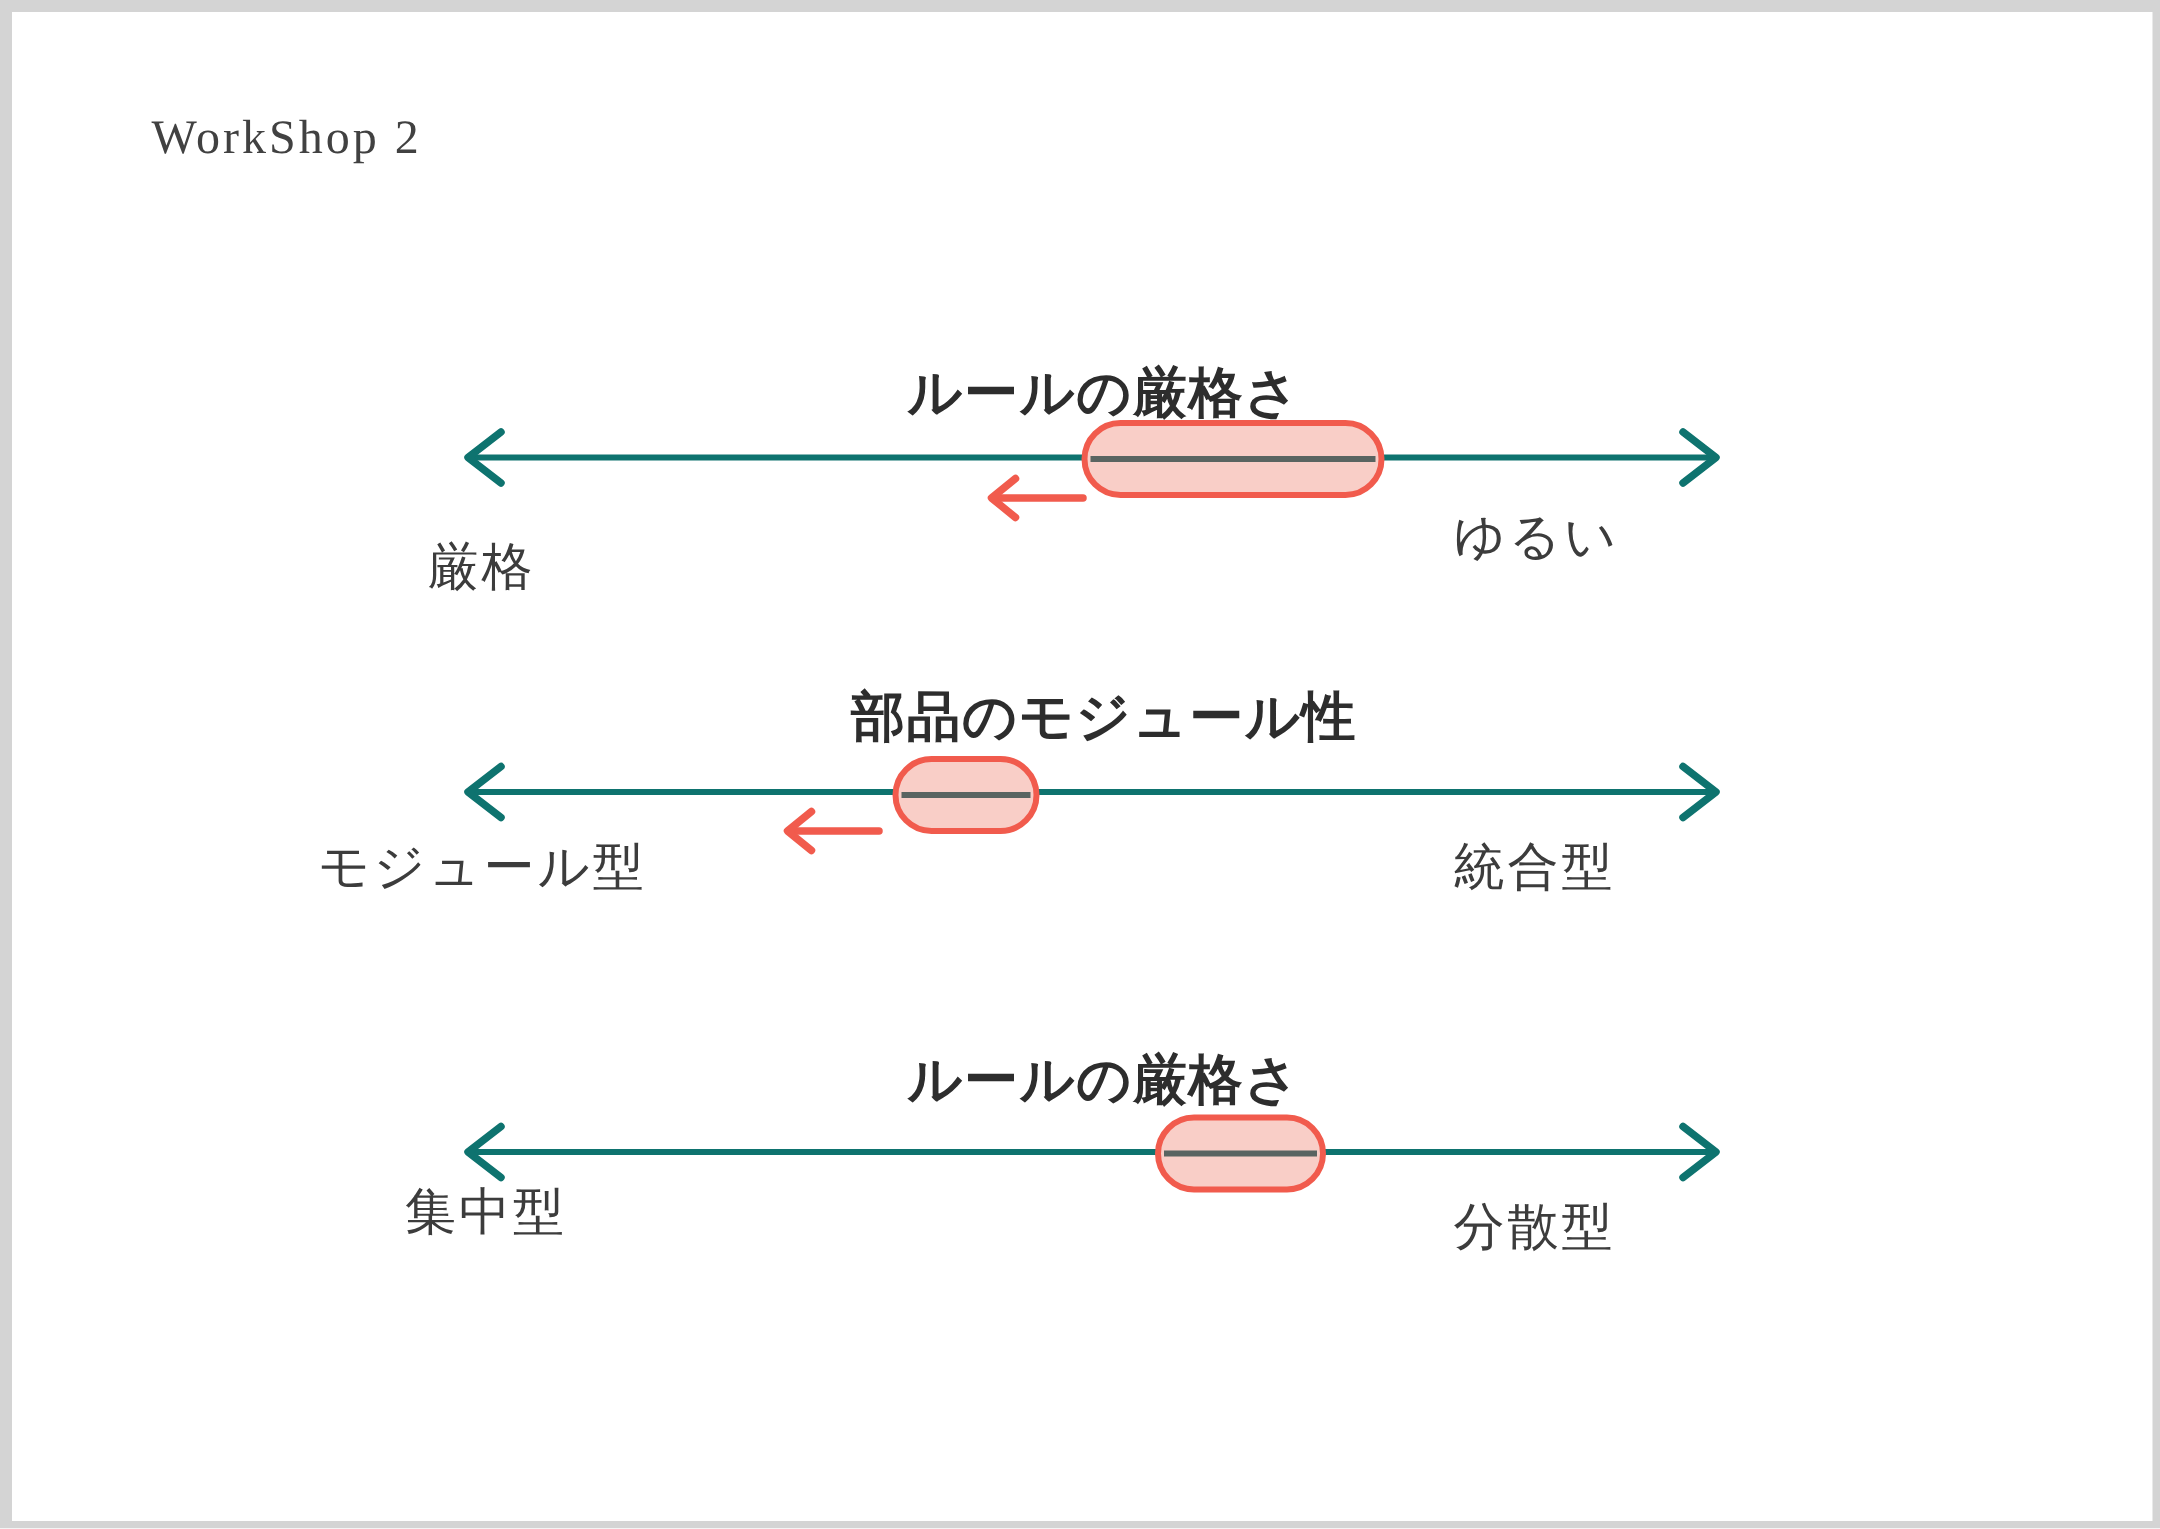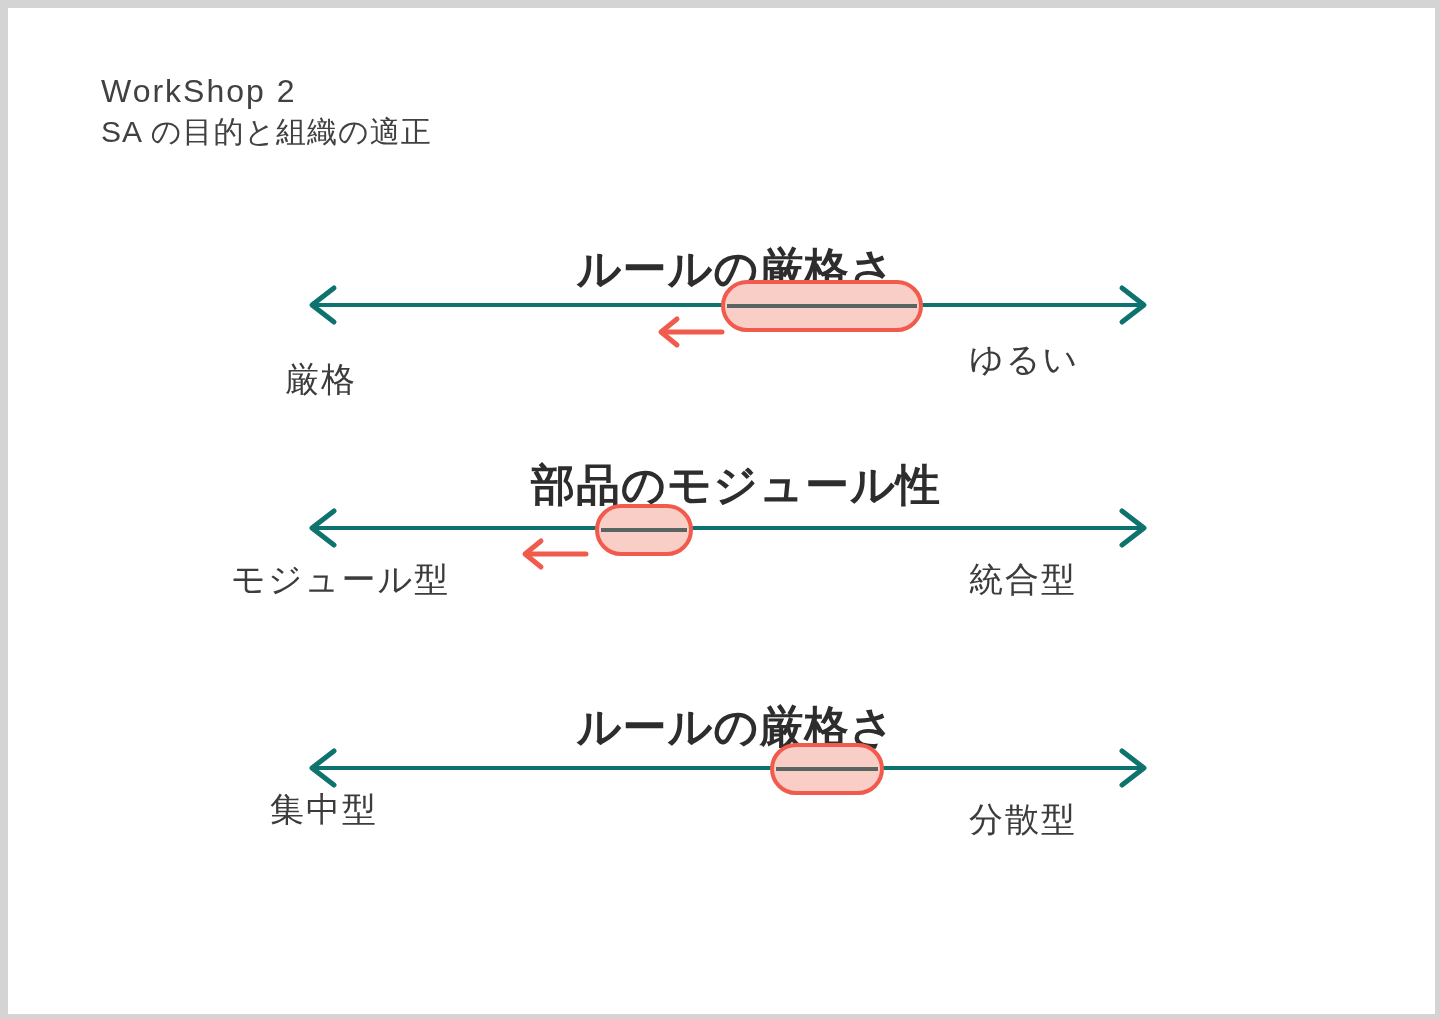--- a/index.html
+++ b/index.html
@@ -15,21 +15,21 @@
   html,body{margin:0;padding:0;background:#fff;}
   .canvas{
     position:relative;
     width:1440px;height:1019px;
     box-sizing:border-box;
     background:#fff;
     border-style:solid;
     border-color:var(--frame);
     border-width:8px 5px 5px 8px;
     overflow:hidden;
-    font-family:Liberation Sans, sans-serif;
+    font-family:Liberation Serif, serif;
   }
   .abs{position:absolute;}
 
   
   .page-title{
     left:93px;top:62px;
     font-size:32px;line-height:42px;
     letter-spacing:2px;
     color:var(--title-text);
     white-space:nowrap;
@@ -39,21 +39,21 @@
     font-size:30px;line-height:40px;
     letter-spacing:1px;
     color:var(--title-text);
     white-space:nowrap;
   }
 
   
   .scale-title{
     left:428px;width:600px;
     text-align:center;
-    font-size:44px;line-height:44px;
+    font-size:36px;line-height:44px;
     font-weight:700;
     letter-spacing:1px;
     color:var(--heading-text);
     white-space:nowrap;
   }
   .t1{top:202px;} .t2{top:418px;} .t3{top:660px;}
 
   
   .axis{left:292px;width:856px;height:44px;}
   .a1{top:275px;} .a2{top:498px;} .a3{top:738px;}
@@ -86,30 +86,29 @@
 
   
   .label{
     font-size:34px;line-height:42px;
     letter-spacing:2px;
     color:var(--label-text);
     white-space:nowrap;
   }
   .label.right{left:961px;width:210px;}
   .l1{left:277px;top:330px;margin-top:20px;} .r1{top:330px;}
-  .l2{left:223px;top:550px;} .r2{top:550px;}
+  .l2{left:204px;top:550px;} .r2{top:550px;}
   .l3{left:262px;top:780px;} .r3{top:790px;}
 </style>
 </head>
 <body>
 
 <div class="canvas">
 
   <div class="abs page-title">WorkShop 2</div>
-  <div class="abs page-subtitle">SA の目的と組織の適正</div>
 
   <section>
     <h2 class="abs scale-title t1">ルールの厳格さ</h2>
     <svg class="abs axis a1" width="856" height="44" viewBox="0 0 856 44">
       <line class="axis-line" x1="14" y1="22" x2="842" y2="22"></line>
       <polyline class="axis-head" points="34,5 12,22 34,39"></polyline>
       <polyline class="axis-head" points="822,5 844,22 822,39"></polyline>
     </svg>
     <div class="abs pill p1">
       <div class="pill-line"></div>

